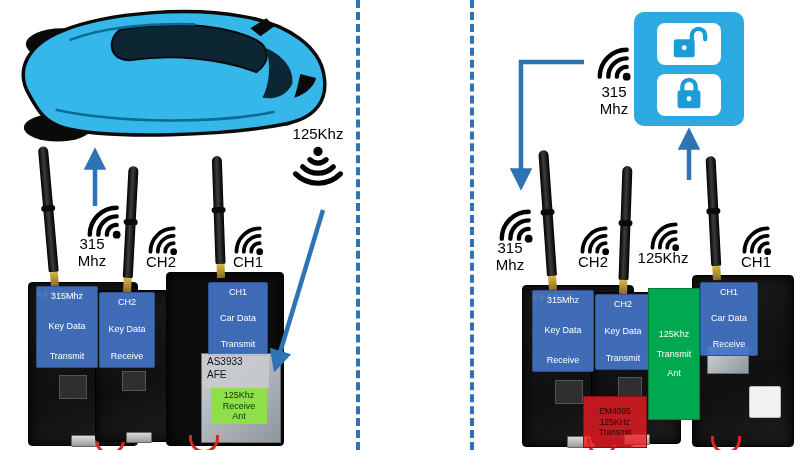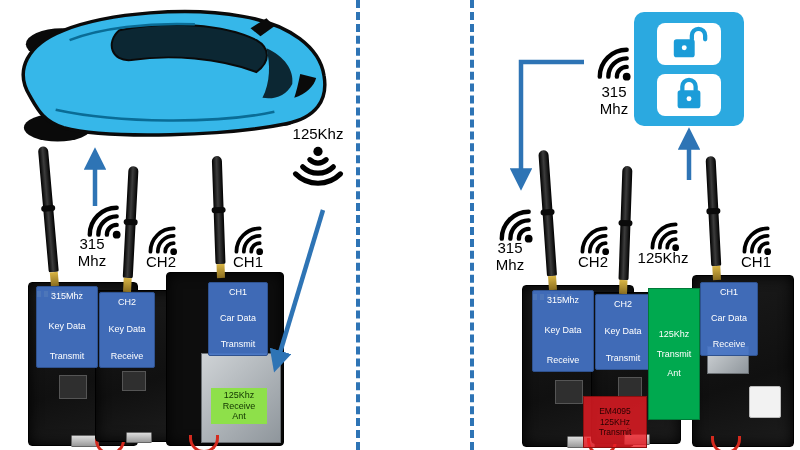--- a/index.html
+++ b/index.html
@@ -178,20 +178,24 @@
   </div>
   <div class="mod" style="left:99px;top:292px;width:52px;height:64px">
     <span>CH2</span>
     <span>Key Data</span>
     <span>Receive</span>
   </div>
   <div class="mod" style="left:208px;top:282px;width:56px;height:62px">
     <span>CH1</span>
     <span>Car Data</span>
     <span>Transmit</span>
+  </div>
+  <div class="afe-box" style="left:203px;top:354px;width:58px;height:30px">
+    <span>AS3933</span><br>
+    <span>AFE</span>
   </div>
   <div class="rx-ant" style="left:211px;top:388px;width:56px;height:36px">
     <span>125Khz</span>
     <span>Receive</span>
     <span>Ant</span>
   </div>
 
   <div class="lock-panel">
     <div class="lock-tile">
       <svg viewBox="0 0 48 40">

